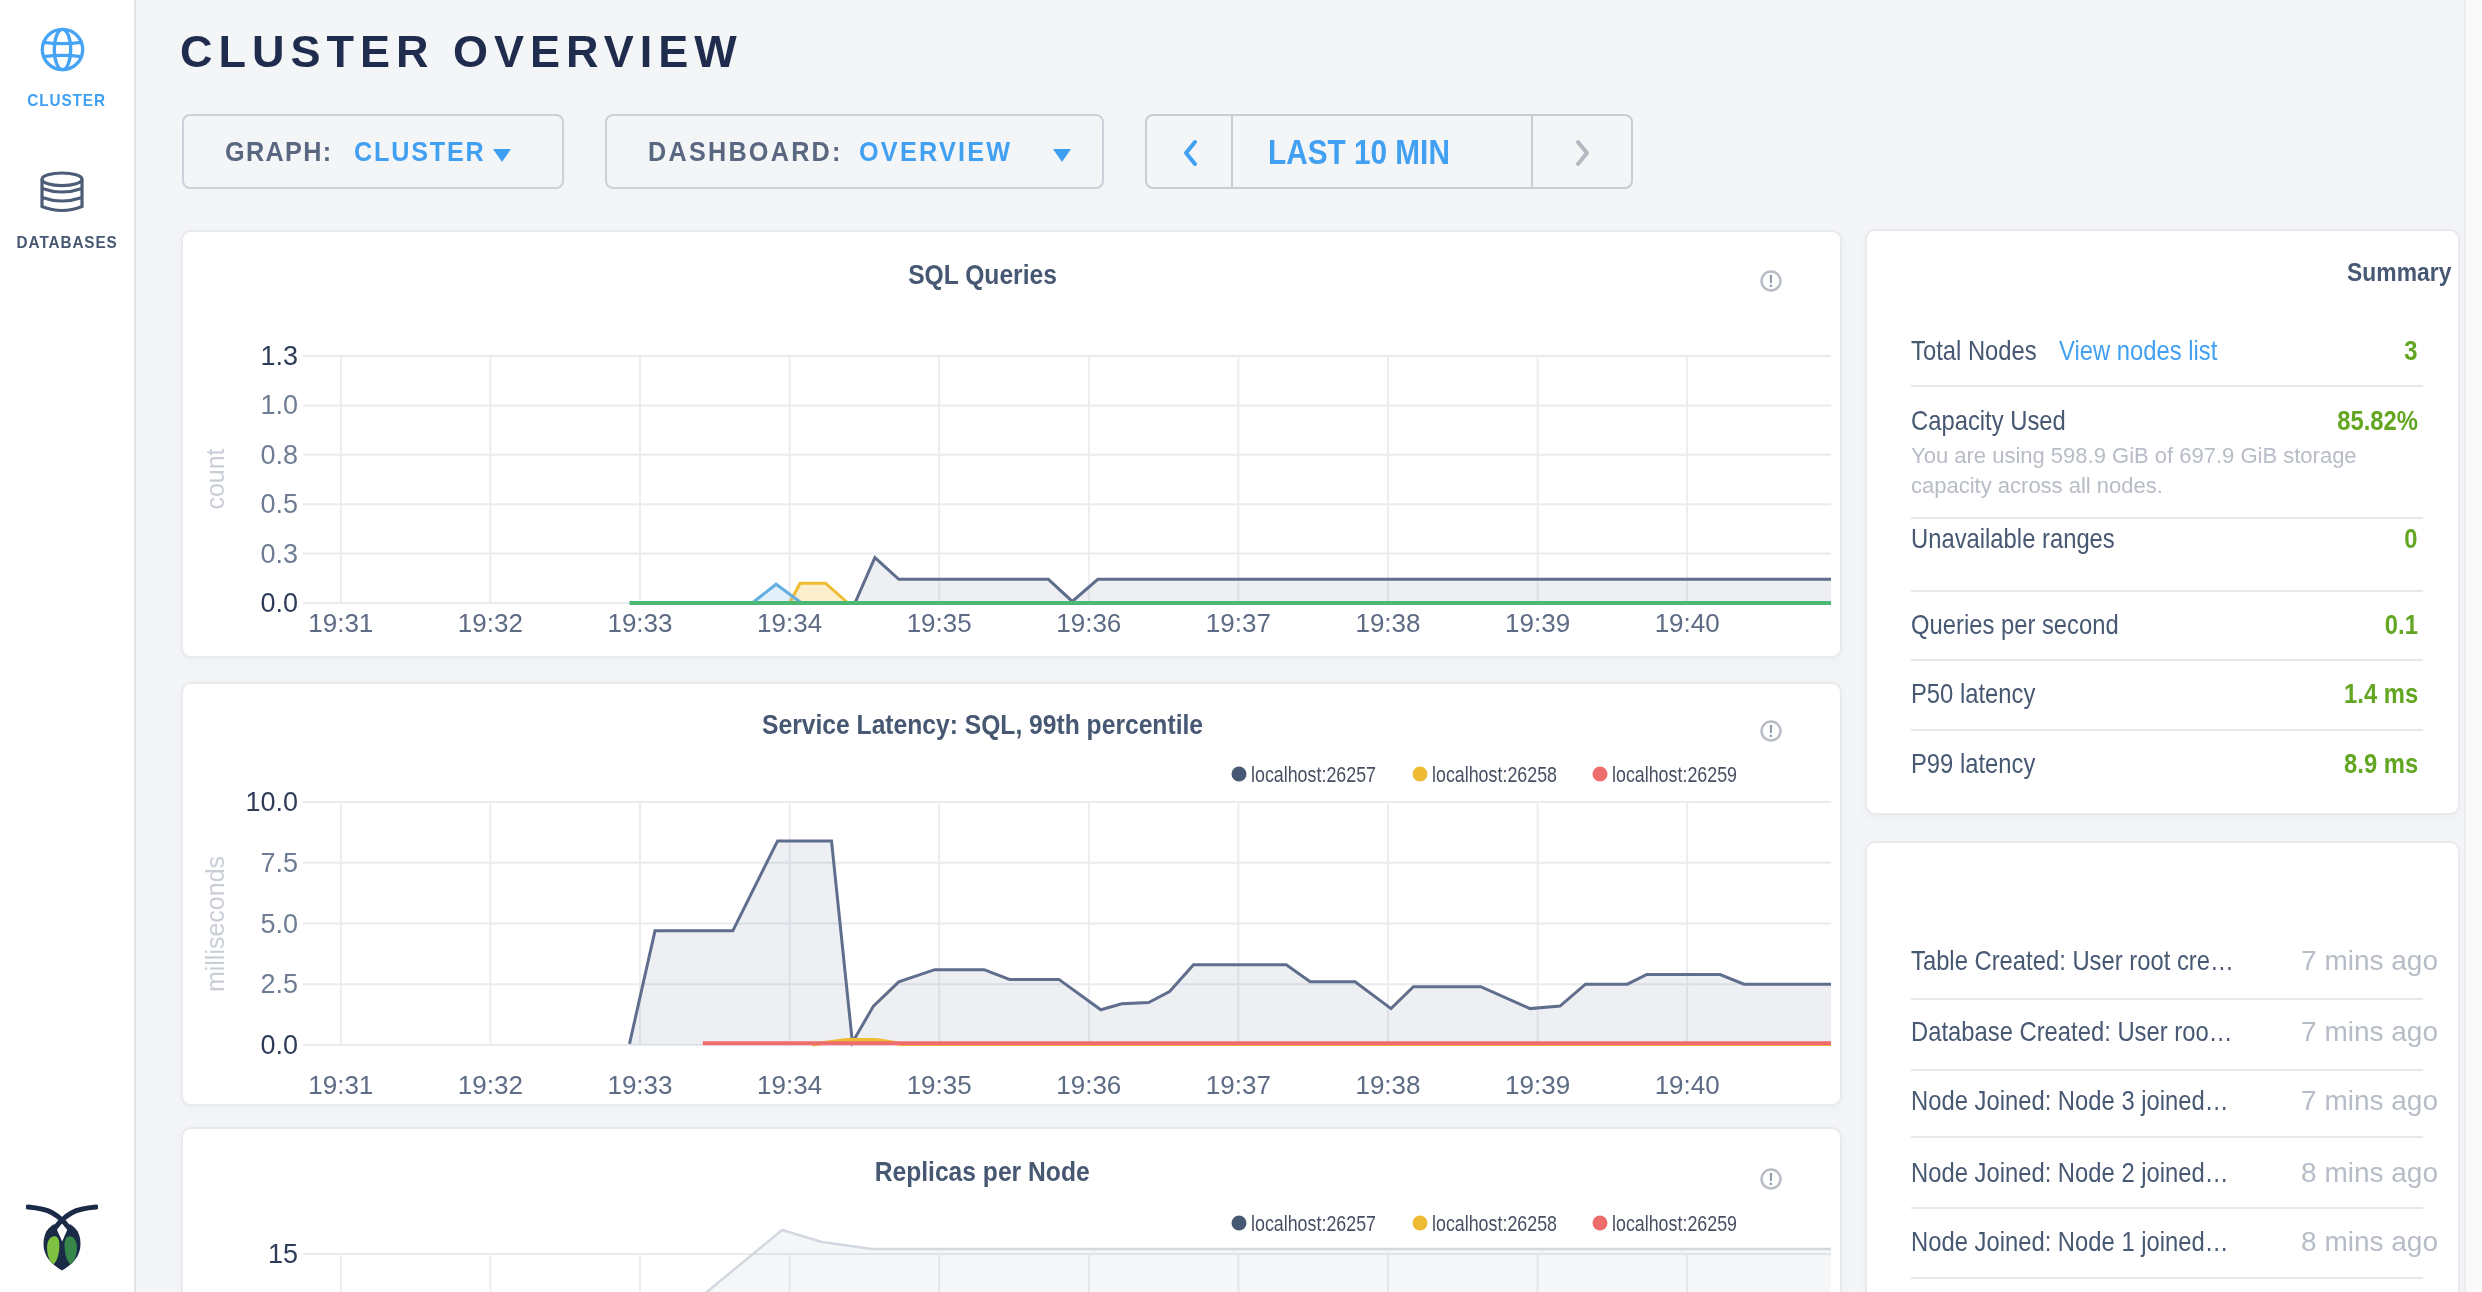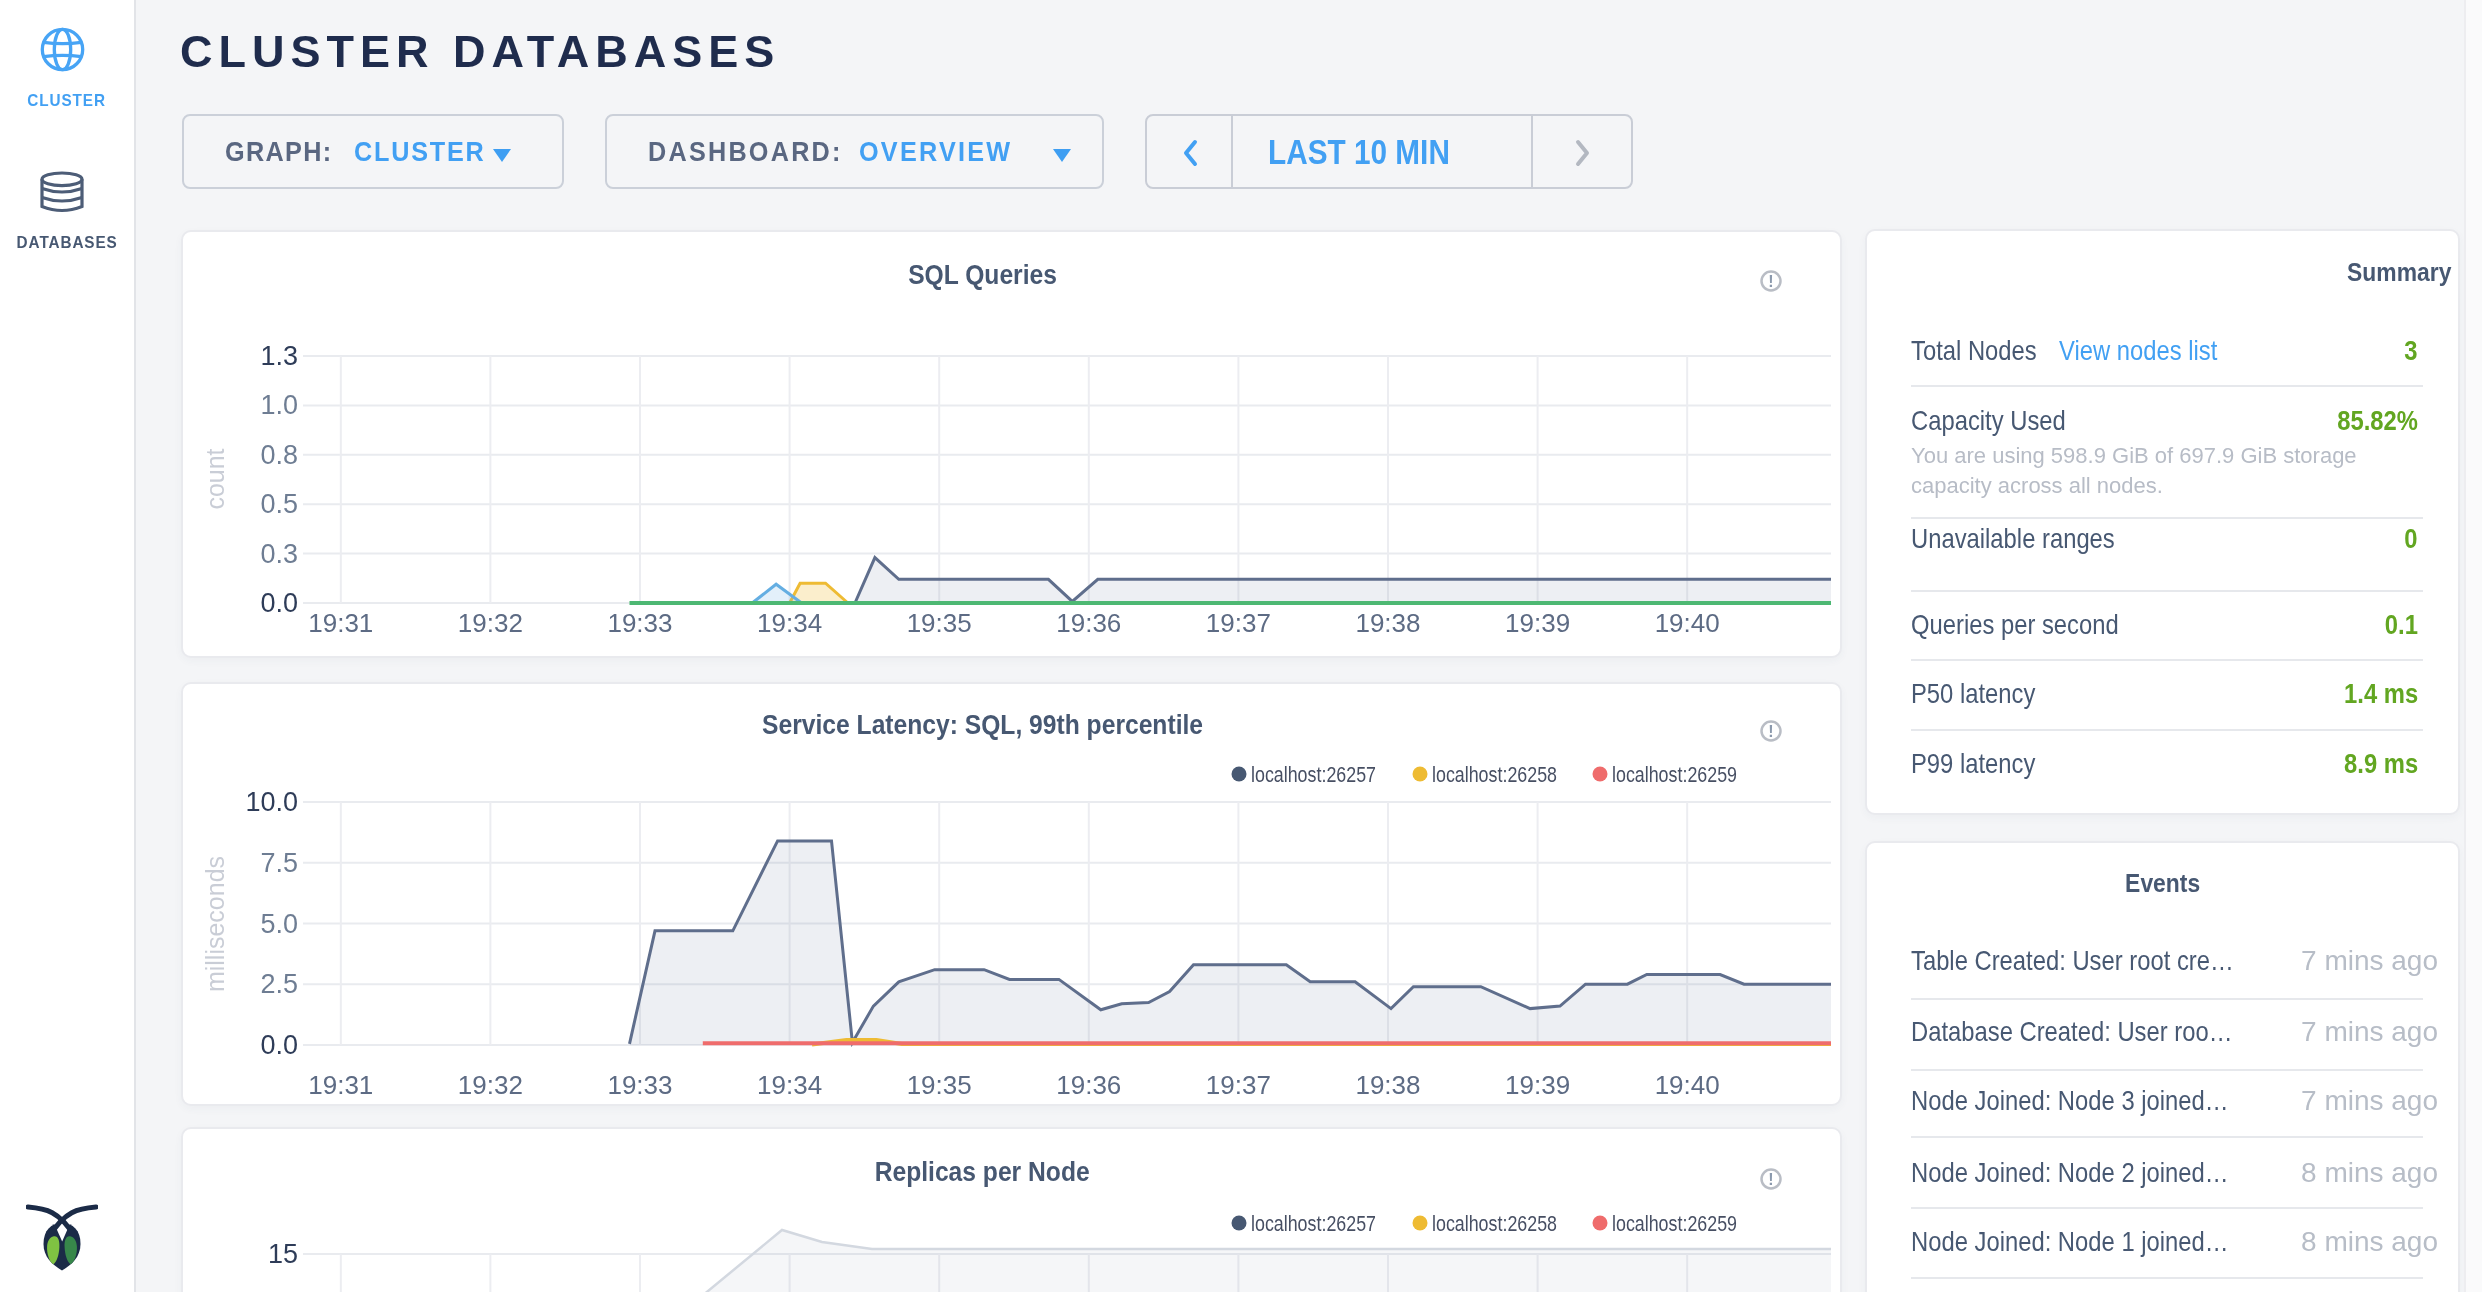--- a/index.html
+++ b/index.html
@@ -49,21 +49,21 @@
 <path d="M25,17.5 L47,17.5 L36.2,42.5 Z" fill="#ffffff"></path>
 <g fill="none" stroke="#1b2b47" stroke-width="5" stroke-linecap="round">
 <path d="M2,8 C20,9.5 33,12 48.5,37"></path>
 <path d="M70,8 C52,9.5 39,12 23.5,37"></path>
 </g>
 <path d="M27,37.5 C31.5,35.8 33.8,40.5 33.4,48 C33,56 30.8,63 27.3,65.2 C23.3,63 20.6,54.5 21.1,47.3 C21.5,42 23.5,38.8 27,37.5 Z" fill="#7fc242"></path>
 <path d="M45,37.5 C40.5,35.8 38.2,40.5 38.6,48 C39,56 41.2,63 44.7,65.2 C48.7,63 51.4,54.5 50.9,47.3 C50.5,42 48.5,38.8 45,37.5 Z" fill="#37874a"></path>
 </svg>
 </div>
 
-<div style="position:absolute;left:180px;top:26px;font-size:45px;font-weight:bold;letter-spacing:6px;color:#1f2c4d">CLUSTER DATABASES</div>
+<div style="position:absolute;left:180px;top:26px;font-size:45px;font-weight:bold;letter-spacing:6px;color:#1f2c4d">CLUSTER OVERVIEW</div>
 
 <div class="dd" style="left:182px;width:382px">
   <span class="ddl sx90">GRAPH:</span><span class="ddv sx90" style="margin-left:10px">CLUSTER</span><span style="display:inline-block;width:0;height:0;border-left:9px solid transparent;border-right:9px solid transparent;border-top:13px solid #3e9ef2;vertical-align:middle;margin-left:-8px;margin-top:-3px"></span>
 </div>
 <div class="dd" style="left:605px;width:499px">
   <span class="ddl sx90" style="letter-spacing:2.5px">DASHBOARD:</span><span class="ddv sx90" style="margin-left:-5px;letter-spacing:2.5px">OVERVIEW</span><span style="display:inline-block;width:0;height:0;border-left:9px solid transparent;border-right:9px solid transparent;border-top:13px solid #3e9ef2;vertical-align:middle;margin-left:23px;margin-top:-3px"></span>
 </div>
 <div class="tsel" style="left:1145px;width:488px">
   <div style="position:absolute;left:0;top:0;bottom:0;width:86px;border-right:2px solid #c9cdd6">
     <svg width="18" height="28" viewBox="0 0 18 28" style="position:absolute;left:34px;top:23px">
@@ -218,21 +218,20 @@
   <div class="srow" style="top:288px"><span class="lbl">Unavailable ranges</span><span class="val">0</span></div>
   <div style="position:absolute;left:44px;width:512px;top:359px;border-top:2px solid #e6e8ec"></div>
   <div class="srow" style="top:374px"><span class="lbl">Queries per second</span><span class="val">0.1</span></div>
   <div style="position:absolute;left:44px;width:512px;top:428px;border-top:2px solid #e6e8ec"></div>
   <div class="srow" style="top:443px"><span class="lbl">P50 latency</span><span class="val">1.4 ms</span></div>
   <div style="position:absolute;left:44px;width:512px;top:498px;border-top:2px solid #e6e8ec"></div>
   <div class="srow" style="top:513px"><span class="lbl">P99 latency</span><span class="val">8.9 ms</span></div>
 </div>
 
 <div class="card" style="left:1865px;top:841px;width:595px;height:560px">
-  <div style="position:absolute;left:0;right:0;top:25px;text-align:center;font-size:26px;font-weight:bold;color:#475872"><span class="sx88c">Events</span></div>
   <div class="erow" style="top:98px"><span class="etxt">Table Created: User root cre…</span><span class="etm">7 mins ago</span></div>
     <div style="position:absolute;left:44px;width:512px;top:155px;border-top:2px solid #e6e8ec"></div>
     <div class="erow" style="top:169px"><span class="etxt">Database Created: User roo…</span><span class="etm">7 mins ago</span></div>
     <div style="position:absolute;left:44px;width:512px;top:226px;border-top:2px solid #e6e8ec"></div>
     <div class="erow" style="top:238px"><span class="etxt">Node Joined: Node 3 joined…</span><span class="etm">7 mins ago</span></div>
     <div style="position:absolute;left:44px;width:512px;top:293px;border-top:2px solid #e6e8ec"></div>
     <div class="erow" style="top:310px"><span class="etxt">Node Joined: Node 2 joined…</span><span class="etm">8 mins ago</span></div>
     <div style="position:absolute;left:44px;width:512px;top:364px;border-top:2px solid #e6e8ec"></div>
     <div class="erow" style="top:379px"><span class="etxt">Node Joined: Node 1 joined…</span><span class="etm">8 mins ago</span></div>
     <div style="position:absolute;left:44px;width:512px;top:434px;border-top:2px solid #e6e8ec"></div>

